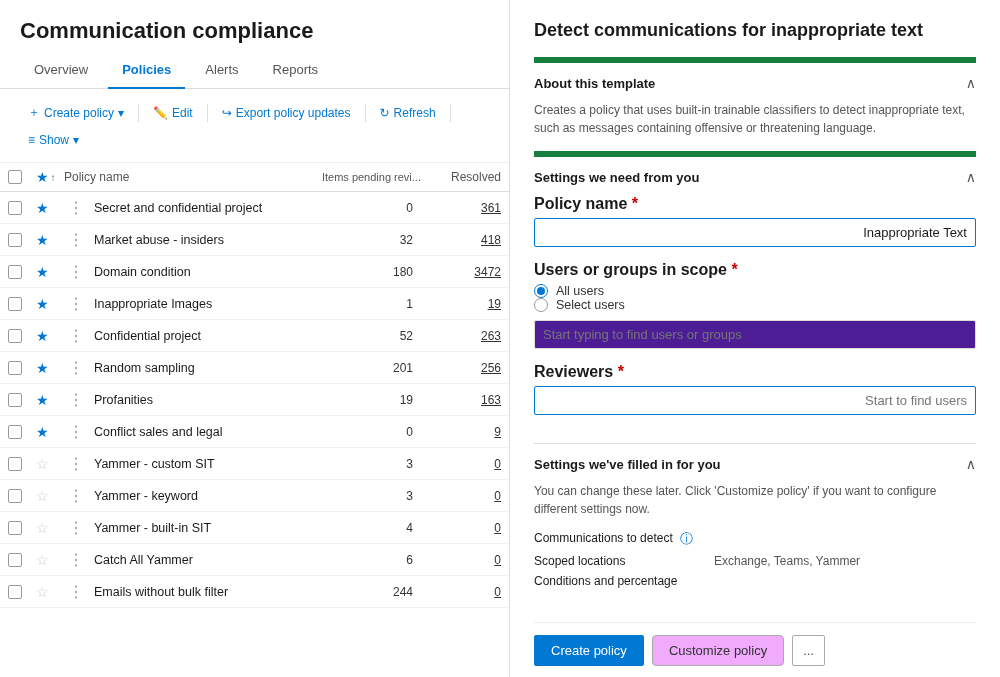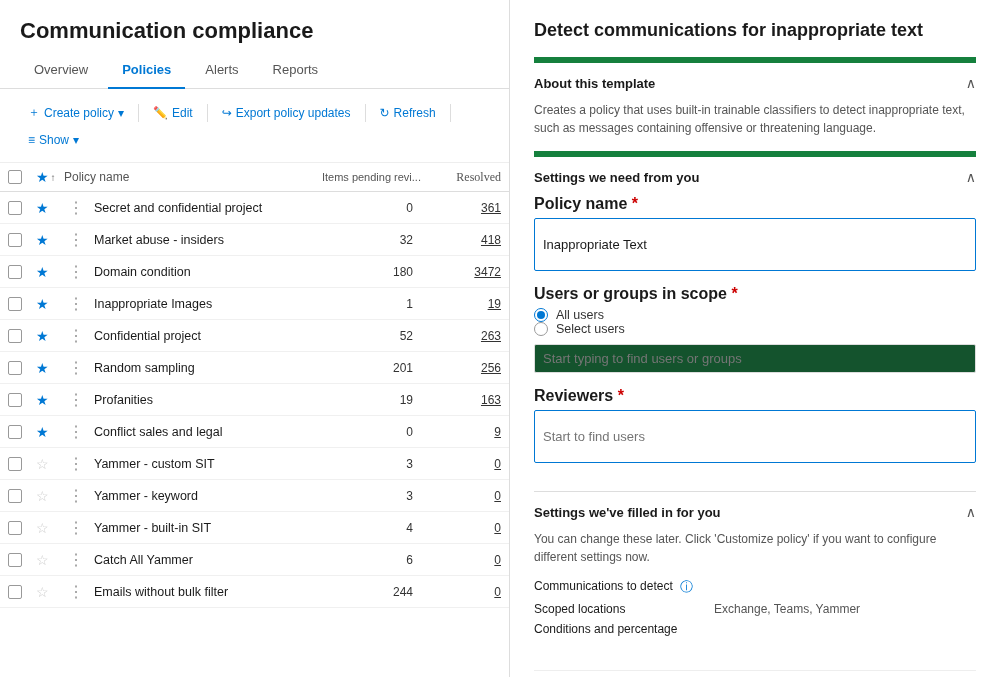--- a/index.html
+++ b/index.html
@@ -41,40 +41,40 @@
     .section { border-top: 6px solid #15803d; margin-bottom: 0; }
     .section-header { display: flex; justify-content: space-between; align-items: center; padding: 12px 0 10px 0; cursor: pointer; }
     .section-title { font-size: 13px; font-weight: 600; color: #1a1a1a; }
     .chevron-icon { font-size: 14px; color: #555; }
     .section-content { padding-bottom: 14px; }
     .section-desc { font-size: 12px; color: #555; line-height: 1.5; }
 
     .form-group { margin-bottom: 14px; }
     .form-label { font-size: 16px; font-weight: 600; color: #1a1a1a; margin-bottom: 5px; display: block; }
     .required { color: #c00; }
-    .form-input { width: 100%; border: 1px solid #0078d4; border-radius: 2px; padding: 18px 8px; font-size: 13px; outline: none; color: #1a1a1a; }
-    .form-input-disabled { width: 100%; border: 1px solid #ddd; border-radius: 2px; padding: 6px 8px; font-size: 13px; background: #14532d; color: #999; }
+    .form-input { width: 100%; border: 1px solid #0078d4; border-radius: 2px; padding: 6px 8px; font-size: 13px; outline: none; color: #1a1a1a; text-align: right; }
+    .form-input-disabled { width: 100%; border: 1px solid #ddd; border-radius: 2px; padding: 6px 8px; font-size: 13px; background: #4c1d95; color: #999; }
 
     .radio-group { display: flex; flex-direction: column; gap: 0; margin-bottom: 8px; }
     .radio-item { display: flex; align-items: center; gap: 8px; font-size: 12.5px; cursor: pointer; }
     .radio-circle { width: 14px; height: 14px; border-radius: 50%; border: 1px solid #999; display: flex; align-items: center; justify-content: center; }
     .radio-circle.selected { border-color: #0078d4; }
     .radio-inner { width: 8px; height: 8px; border-radius: 50%; background: #0078d4; }
 
     .info-icon { color: #0078d4; font-size: 13px; margin-left: 4px; vertical-align: middle; }
 
     .settings-filled-section { border-top: 1px solid #ddd; }
     .settings-filled-desc { font-size: 12px; color: #555; line-height: 1.5; margin-bottom: 12px; }
     .meta-row { display: flex; margin-bottom: 6px; align-items: flex-start; }
     .meta-label { font-size: 12px; color: #1a1a1a; font-weight: 500; min-width: 180px; }
     .meta-value { font-size: 12px; color: #555; }
 
     .button-row { display: flex; align-items: center; gap: 8px; margin-top: 14px; padding-top: 12px; border-top: 1px solid #eee; }
     .btn-primary { background: #0078d4; color: #fff; border: 1px solid #0078d4; padding: 7px 16px; font-size: 13px; border-radius: 2px; cursor: pointer; font-weight: 500; }
-    .btn-secondary { background: #a3a3a3; color: #333; border: 1px solid #aaa; padding: 7px 16px; font-size: 13px; border-radius: 4px; cursor: pointer; }
+    .btn-secondary { background: #f0abfc; color: #333; border: 1px solid #aaa; padding: 7px 16px; font-size: 13px; border-radius: 4px; cursor: pointer; }
     .btn-more { background: #fff; color: #555; border: 1px solid #aaa; padding: 7px 10px; font-size: 13px; border-radius: 2px; cursor: pointer; }
 
     .sort-icon { font-size: 10px; color: #555; }
   </style>
 </head>
 <body>
 
 <div class="left-panel">
   <div class="page-title">Communication compliance</div>
 
@@ -118,21 +118,21 @@
     <div class="table-header">
       <div class="table-header-cell">
         <div class="checkbox"></div>
       </div>
       <div class="table-header-cell col-star-header">
         <span style="color:#0078d4; font-size:14px;">★</span>
         <span class="sort-icon">↑</span>
       </div>
       <div class="table-header-cell sortable">Policy name</div>
       <div class="table-header-cell" style="font-size:11px; text-align:right;">Items pending revi...</div>
-      <div class="table-header-cell" style="text-align:right;font-family:Liberation Serif, serif;">Resolved</div>
+      <div class="table-header-cell" style="text-align:right;">Resolved</div>
     </div>
 
     <div id="table-body">
         <div class="table-row">
       <div>
             <div class="checkbox"></div>
           </div>
       <div>
         <span class="star-filled">★</span>
       </div>

